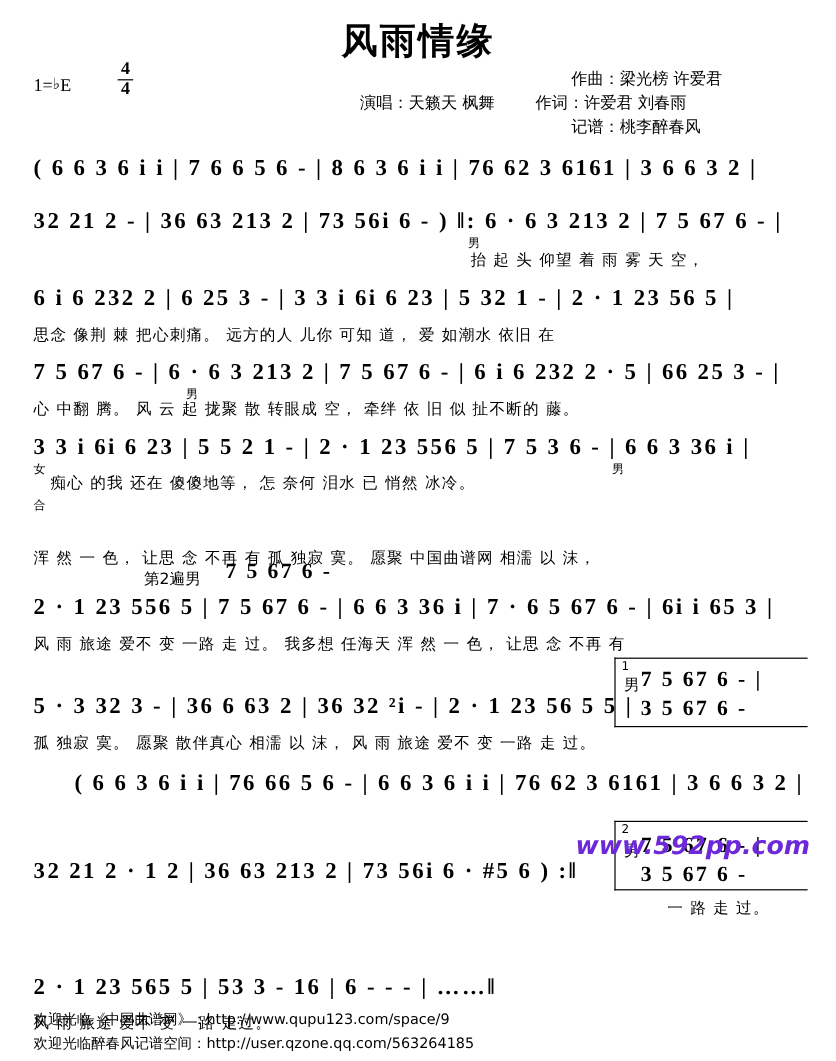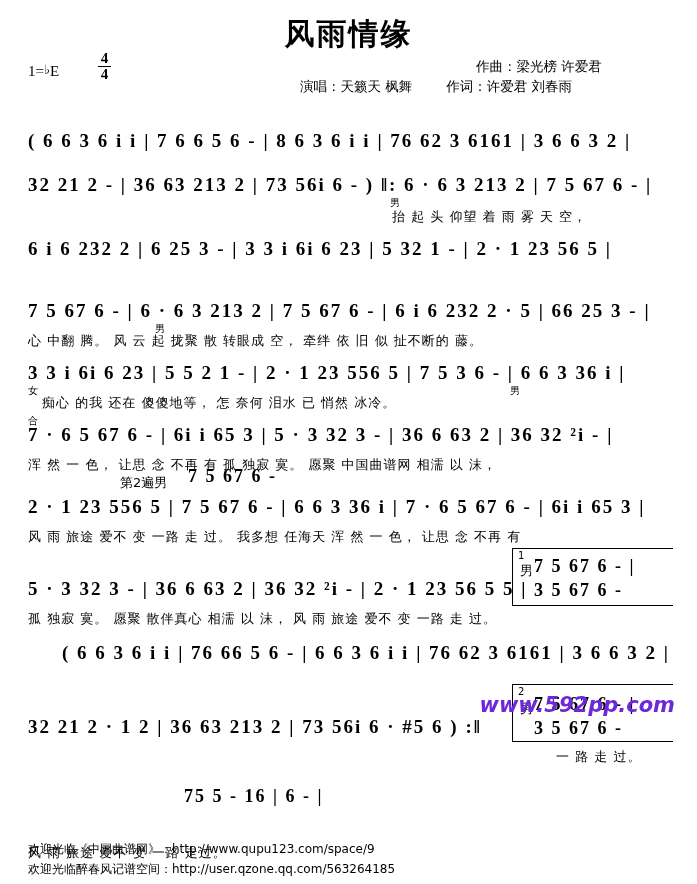--- a/index.html
+++ b/index.html
@@ -146,40 +146,43 @@
     <div>4</div>
   </div>
 
   <div class="credits">
     <span class="row" style="padding-left:176px;">
       <span>作曲：</span><span>梁光榜 许爱君</span>
     </span>
     <span class="row">
       <span>演唱：</span><span>天籁天 枫舞</span><span class="gap"></span><span>作词：</span><span>许爱君 刘春雨</span>
     </span>
+    <span class="row" style="padding-left:176px;">
+      <span>记谱：</span><span>桃李醉春风</span>
+    </span>
   </div>
 
   <div class="notes" style="top:130px;">( 6 6 3 6 i   i  | 7 6 6 5  6  -  | 8 6 3 6 i  i  | 76 62 3 6161 | 3 6 6 3 2 |</div>
 
   <div class="notes" style="top:174px;">32 21 2  - | 36 63 213 2 | 73 56i  6 - ) ‖: 6 · 6 3 213 2 | 7 5 67 6 - |</div>
   <div class="tag" style="left:390px; top:196px;">男</div>
   <div class="lyrics" style="left:392px; top:208px;">抬 起 头 仰望    着    雨 雾 天   空，</div>
 
   <div class="notes" style="top:238px;">6 i 6 232 2 | 6 25 3   -  | 3 3 i 6i 6 23 | 5 32 1 - | 2 · 1 23 56 5 |</div>
+  <div class="lyrics" style="top:270px;">思念 像荆    棘   把心刺痛。 远方的人   儿你 可知   道，   爱 如潮水 依旧 在</div>
 
   <div class="notes" style="top:300px;">7 5 67 6 - | 6 · 6 3 213 2 | 7 5 67 6 - | 6 i 6 232 2 · 5 | 66 25 3 - |</div>
   <div class="tag" style="left:155px; top:322px;">男</div>
   <div class="lyrics" style="top:332px;">心 中翻   腾。 风 云 起 拢聚  散   转眼成   空，   牵绊  依   旧 似   扯不断的 藤。</div>
 
   <div class="notes" style="top:362px;">3 3 i 6i 6 23 | 5 5 2 1 - | 2 · 1 23 556 5 | 7 5 3 6 - | 6 6 3 36 i |</div>
   <div class="tag" style="left:28px; top:384px;">女</div>
   <div class="tag" style="left:510px; top:384px;">男</div>
   <div class="lyrics" style="left:42px; top:394px;">痴心 的我     还在     傻傻地等，    怎 奈何   泪水  已   悄然 冰冷。</div>
 
-  <div class="notes" style="top:424px;">7 · 6 5 67 6 - | 6i  i 65 3 | 5 · 3 32 3 - | 36 6 63 2 | 36 32 ²i - |</div>
   <div class="tag" style="left:28px; top:414px;">合</div>
   <div class="lyrics" style="top:456px;">浑 然 一   色，    让思 念 不再 有   孤 独寂   寞。  愿聚 中国曲谱网   相濡 以   沫，</div>
 
   <div class="small-label" style="left:120px; top:474px;">第2遍男</div>
   <div class="small-note" style="left:188px; top:466px;">7 5 67 6 -</div>
 
   <div class="notes" style="top:496px;">2 · 1 23 556 5 | 7 5 67 6 - | 6 6 3 36 i | 7 · 6 5 67 6 - | 6i  i 65 3 |</div>
   <div class="lyrics" style="top:528px;">风 雨 旅途 爱不  变   一路 走 过。 我多想 任海天   浑 然 一    色，    让思 念 不再 有</div>
 
   <div class="bracket" style="left:512px; top:548px; width:160px; height:56px;"></div>
@@ -195,21 +198,21 @@
 
   <div class="bracket" style="left:512px; top:684px; width:160px; height:56px;"></div>
   <div class="endnum" style="left:518px; top:686px;">2</div>
   <div class="small-label" style="left:520px; top:700px;">男</div>
   <div class="small-note" style="left:534px; top:694px;">7 5 67 6 - |</div>
 
   <div class="notes" style="top:716px;">32 21 2 · 1 2 | 36 63 213 2 | 73 56i  6 · #5 6 ) :‖</div>
   <div class="small-note" style="left:534px; top:718px;">3 5 67 6 -</div>
   <div class="lyrics" style="left:556px; top:748px;">一 路 走  过。</div>
 
-  <div class="small-note" style="left:184px; top:786px;">75 5 - 16 | 6 - |</div>
-
+
+  <div class="notes" style="top:812px;">2 · 1 23 565 5 | 53 3 - 16 | 6 - - - | ……‖</div>
   <div class="lyrics" style="top:844px;">风 雨 旅途 爱不  变     一路        走过。</div>
 
   <div class="footer-line" style="left:28px; top:841px;">欢迎光临《中国曲谱网》：http://www.qupu123.com/space/9</div>
   <div class="footer-line" style="left:28px; top:861px;">欢迎光临醉春风记谱空间：http://user.qzone.qq.com/563264185</div>
   <div class="watermark">www.592pp.com</div>
 
 </div>
 
 </body></html>

